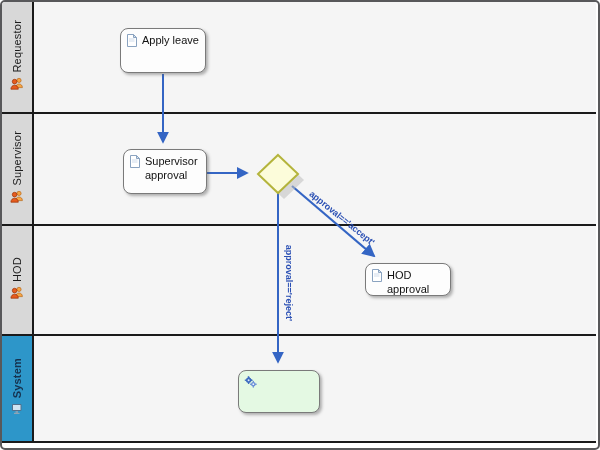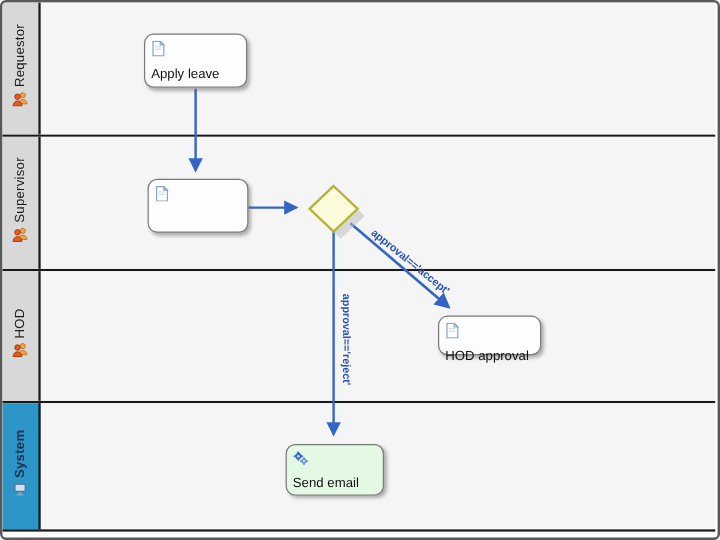--- a/index.html
+++ b/index.html
@@ -10,21 +10,21 @@
   .lane:last-child{border-bottom:1px solid #b5b5b5;}
   .lane-label{width:32px;border-right:2px solid #1a1a1a;background:#d8d8d8;display:flex;
     flex-direction:column;align-items:center;justify-content:center;gap:3px;box-sizing:border-box;}
   .lane-label.system{background:#2d96c9;}
   .lane-title{writing-mode:vertical-rl;transform:rotate(180deg);font-size:11px;color:#1c1c1c;
     letter-spacing:.2px;white-space:nowrap;}
   .lane-label.system .lane-title{color:#16324f;font-weight:bold;}
   .lane-body{flex:1;background:#f5f5f5;}
   .task{position:absolute;box-sizing:border-box;background:#fdfdfd;border:1px solid #7a7a7a;
     border-radius:8px;box-shadow:2px 2px 3px rgba(90,90,90,.45);padding:5px 4px 0 5px;
-    display:flex;align-items:flex-start;gap:4px;font-size:11px;color:#111;line-height:1.25;flex-direction:column;}
+    display:flex;align-items:flex-start;gap:4px;font-size:11px;color:#111;line-height:1.25;}
   .task.green{background:#e4f9e3;}
   .task .ticon{flex:0 0 auto;margin-top:0px;}
   svg.overlay{position:absolute;left:0;top:0;pointer-events:none;}
   .edge-label{position:absolute;font-size:9px;font-weight:bold;color:#2b50b4;white-space:nowrap;}
   .el-reject{left:287px;top:281px;transform:translate(-50%,-50%) rotate(90deg);}
   .el-accept{left:340px;top:216px;transform:translate(-50%,-50%) rotate(39deg);}
 </style>
 </head>
 <body>
 
@@ -121,20 +121,21 @@
 
   <div class="task" style="left:121px;top:147px;width:84px;height:45px;">
     <span class="ticon">
       <svg width="12" height="13" viewBox="0 0 12 13">
         <path d="M1.5 .5 h6 l3 3 v9 h-9 z" fill="#ffffff" stroke="#8aa3c0"></path>
         <path d="M7.5 .5 v3 h3 z" fill="#d9e4f1" stroke="#8aa3c0"></path>
         <line x1="3" y1="5" x2="8.5" y2="5" stroke="#c3d2e4" stroke-width=".8"></line>
         <line x1="3" y1="7" x2="8.5" y2="7" stroke="#c3d2e4" stroke-width=".8"></line>
       </svg>
     </span>
+    <span>Supervisor approval</span>
   </div>
 
   <div class="task" style="left:363px;top:261px;width:86px;height:33px;">
     <span class="ticon">
       <svg width="12" height="13" viewBox="0 0 12 13">
         <path d="M1.5 .5 h6 l3 3 v9 h-9 z" fill="#ffffff" stroke="#8aa3c0"></path>
         <path d="M7.5 .5 v3 h3 z" fill="#d9e4f1" stroke="#8aa3c0"></path>
         <line x1="3" y1="5" x2="8.5" y2="5" stroke="#c3d2e4" stroke-width=".8"></line>
         <line x1="3" y1="7" x2="8.5" y2="7" stroke="#c3d2e4" stroke-width=".8"></line>
       </svg>
@@ -153,16 +154,15 @@
           <circle cx="4.6" cy="4.2" r="1" fill="#dce8fb"></circle>
         </g>
         <g fill="#6f93d8">
           <circle cx="9.3" cy="8.2" r="2.3"></circle>
           <rect x="8.7" y="4.9" width="1.3" height="6.7"></rect>
           <rect x="6" y="7.6" width="6.7" height="1.3"></rect>
           <circle cx="9.3" cy="8.2" r=".9" fill="#eaf2ff"></circle>
         </g>
       </svg>
     </span>
-    <span>Send email</span>
   </div>
 
 </div>
 
 </body></html>

